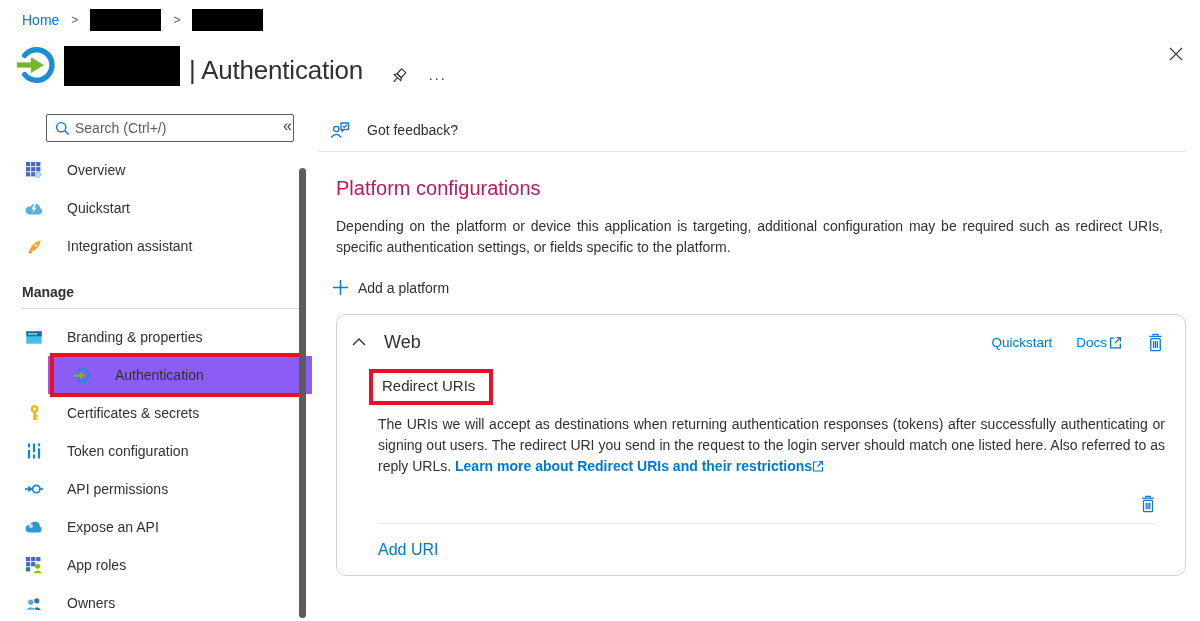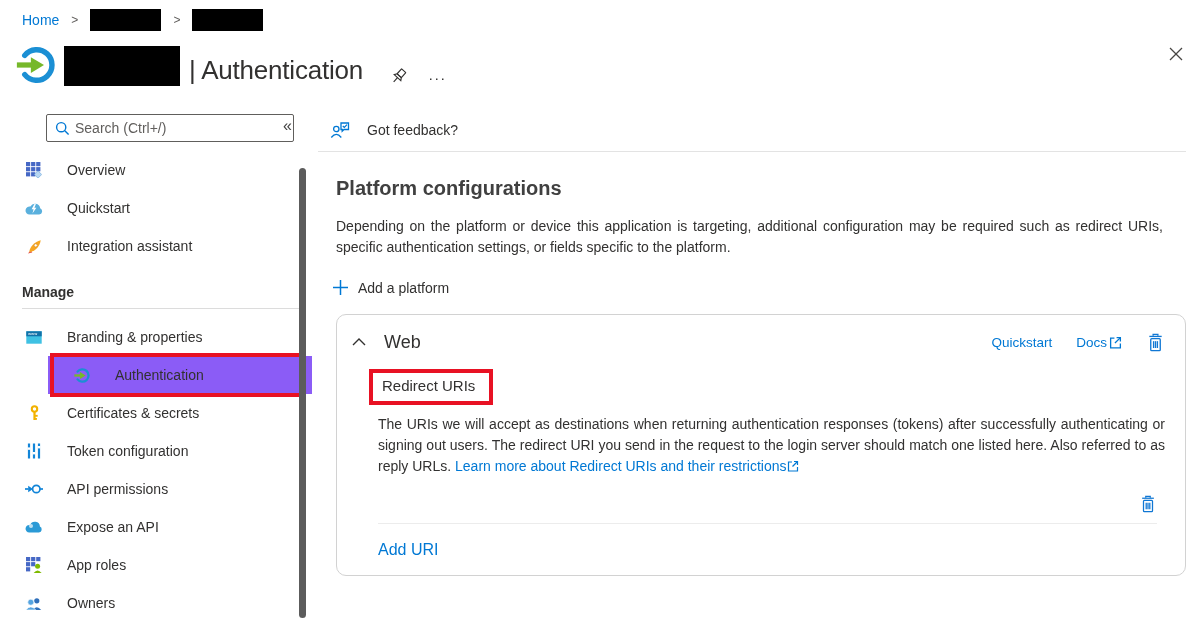--- a/index.html
+++ b/index.html
@@ -36,37 +36,37 @@
   .nav-item.selected::after { content:""; position:absolute; left:2px; right:9px; top:-3px; bottom:-3px; border:4px solid #e81123; pointer-events:none; }
   .group-label { height:30px; display:flex; align-items:flex-end; padding-left:22px; font-size:14px; font-weight:bold; color:#323130; margin-top:5px; }
   .group-divider { border-top:1px solid #dcdcdc; margin:8px 14px 0 22px; }
   .nav-gap { height:9px; }
   .side-scrollbar { position:absolute; left:299px; top:60px; width:7px; height:450px; background:#5c5c5c; border-radius:4px; cursor:grab; }
 
   
   .main { position:absolute; top:108px; left:318px; width:882px; height:513px; }
   .cmd-bar { height:44px; display:flex; align-items:center; padding-left:12px; border-bottom:1px solid #e3e3e3; margin-right:14px; cursor:pointer;gap:8px; }
   .cmd-bar .label { font-size:14px; color:#323130; margin-left:9px; }
-  .section-heading { margin:25px 0 16px 18px; font-size:20px; font-weight:700; color:#404040; }
+  .section-heading { margin:25px 0 16px 18px; font-size:20px; font-weight:400; color:#be185d; }
   .section-desc { margin:16px 0 0 18px; width:827px; font-size:14px; line-height:21px; text-align:justify; color:#323130; }
   .add-platform { margin:21px 0 0 14px; display:flex; align-items:center; cursor:pointer; width:160px; }
   .add-platform .label { font-size:14px; color:#323130; margin-left:9px; }
 
   
   .card { margin:18px 0 0 18px; width:850px; height:262px; border:1px solid #d2d2d2; border-radius:10px; padding:13px 20px 0 13px; position:relative; }
   .card-header { display:flex; align-items:center; height:28px; }
   .chevron-btn { cursor:pointer; display:flex; padding:2px; }
   .card-title { font-size:18px; color:#323130; margin-left:16px; }
   .card-links { margin-left:auto; display:flex; align-items:center; gap:24px; }
   .card-links .lnk { font-size:13.5px; color:#0078d4; text-decoration:none; cursor:pointer; display:flex; align-items:center; }
   .trash-btn { cursor:pointer; display:flex; }
   .redirect-box { display:inline-block; margin:13px 0 0 19px; border:4px solid #e81123; padding:4px 14px 6px 9px; }
   .redirect-title { font-size:15px; color:#323130; }
   .card-desc { margin:9px 0 0 28px; width:787px; font-size:14px; line-height:21px; text-align:justify; color:#323130; }
-  .inline-link { color:#0078d4; text-decoration:none; cursor:pointer; }
+  .inline-link { color:#0078d4; text-decoration:none; cursor:pointer;font-weight:bold; }
   .uri-row { margin:14px 8px 0 28px; display:flex; justify-content:flex-end; align-items:center; height:26px; }
   .uri-divider { border-top:1px solid #ececec; margin:6px 8px 0 28px; }
   .add-uri { margin:17px 0 0 28px; font-size:16px; color:#0078d4; cursor:pointer; display:inline-block; }
 
   svg { display:block; }
 </style>
 </head>
 <body>
 
 <div class="breadcrumb">

